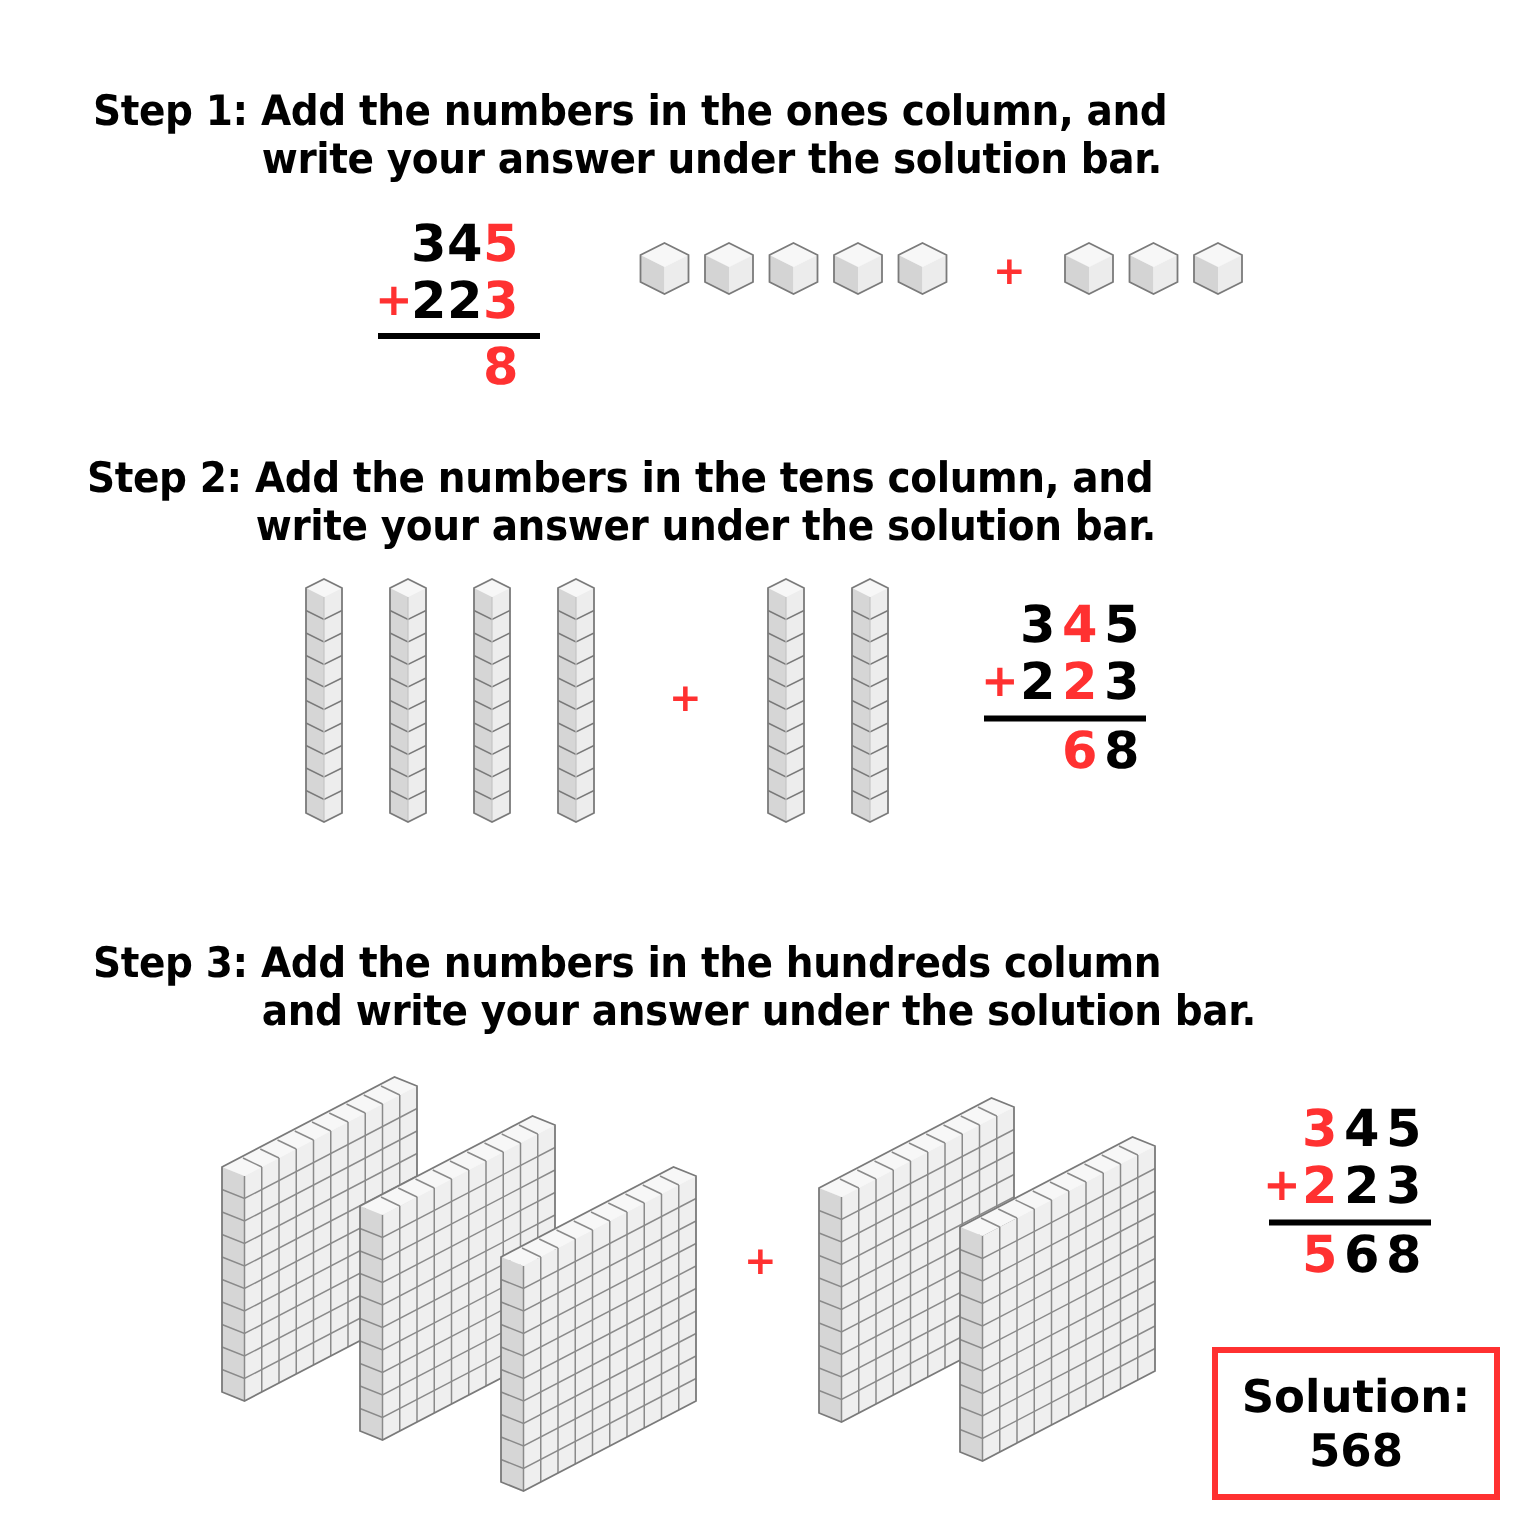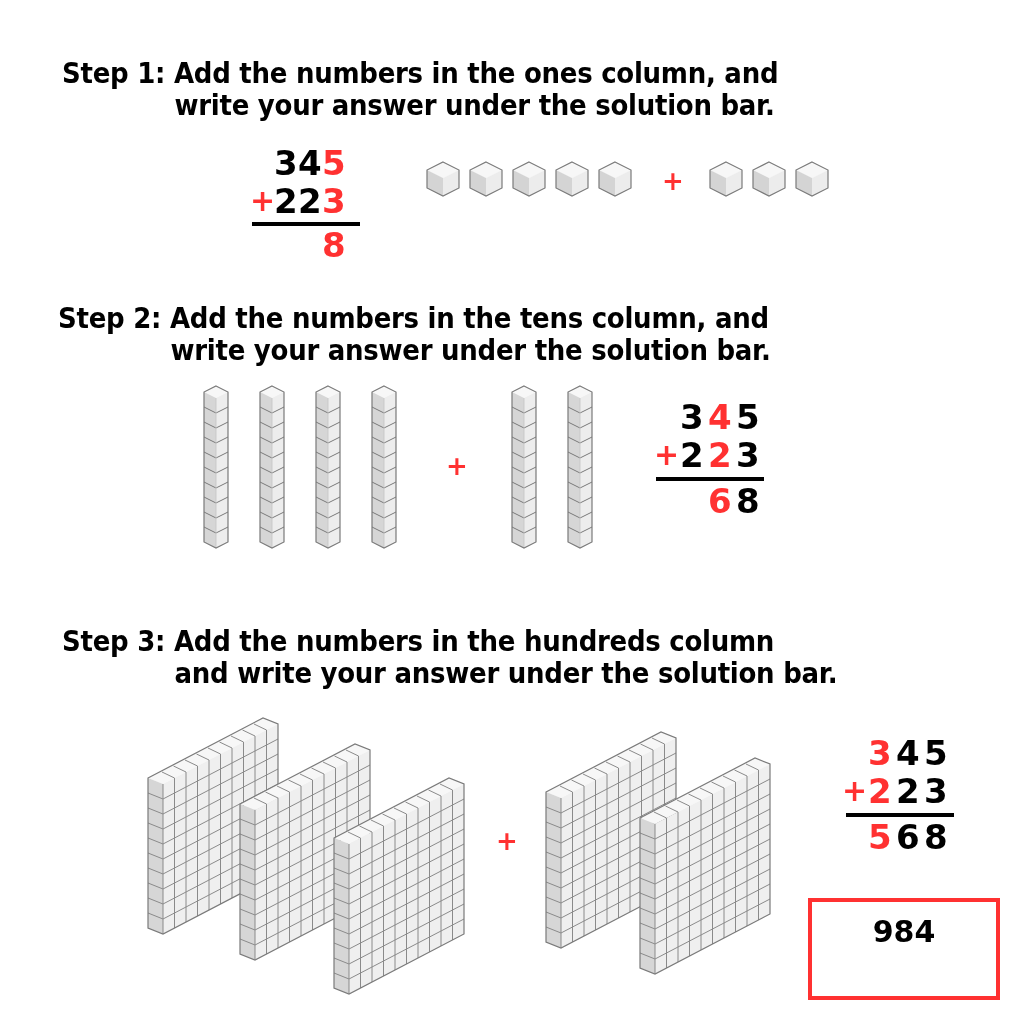--- a/index.html
+++ b/index.html
@@ -195,14 +195,15 @@
   </div>
   <div class="bar" style="left:4px; top:79px; width:108px;"></div>
   <div class="row" style="margin-top:8px;">
     <span class="d red" style="left:26px">5</span>
     <span class="d blk" style="left:54px">6</span>
     <span class="d blk" style="left:82px">8</span>
   </div>
 </div>
 
 <div class="solution-box">
-  <div>984</div>
+  <div>Solution:</div>
+  <div>568</div>
 </div>
 
 </body></html>

